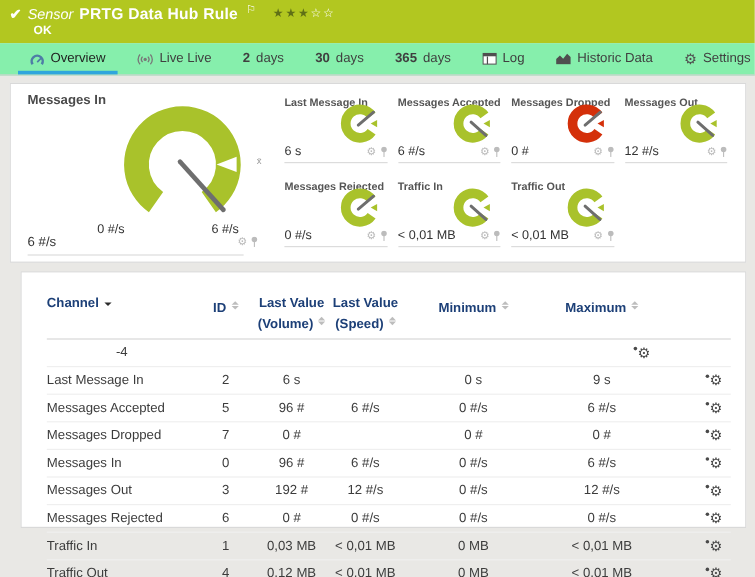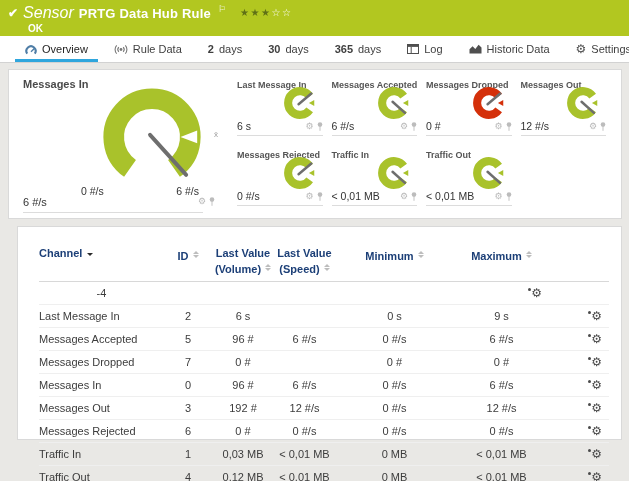--- a/index.html
+++ b/index.html
@@ -7,30 +7,30 @@
     width:629px;height:481px;overflow:hidden;
     background:#e9e8e5;
     font-family:"Liberation Sans",sans-serif;
   }
   .page{width:629px;height:481px;position:relative;}
 
   
   .banner{height:36px;background:#b2c720;color:#fff;}
   .banner-line1{display:flex;align-items:center;gap:5px;padding:4px 0 0 8px;}
   .check{font-size:12px;font-weight:bold;line-height:1;}
-  .kind{font-style:italic;font-size:16px;}
+  .kind{font-style:italic;font-size:12px;}
   .title{font-weight:bold;font-size:13px;letter-spacing:.2px;}
   .flag{font-size:9px;position:relative;top:-4px;margin-left:2px;cursor:pointer;}
   .stars{margin-left:9px;font-size:10px;letter-spacing:1.5px;cursor:pointer;line-height:1;}
   .star.filled{color:#5f7016;}
   .star.empty{color:#ffffff;}
   .banner-status{font-size:10px;font-weight:bold;padding-left:28px;margin-top:1px;}
 
   
-  .tabs{height:27px;background:#ffffff;border-bottom:1px solid #d2d2d2;
+  .tabs{height:27px;background:#86efac;border-bottom:1px solid #d2d2d2;
         display:flex;align-items:stretch;padding-left:12px;box-sizing:border-box;}
   .tab{display:flex;align-items:center;gap:5px;padding:0 13px;font-size:11px;
        color:#3f3f3f;cursor:pointer;position:relative;white-space:nowrap;}
   .tab.active{color:#1f1f1f;}
   .tab.active::after{content:"";position:absolute;left:3px;right:3px;bottom:0;height:3px;background:#2fa6dd;}
   .tab .num{font-weight:bold;}
   .tab-icon{display:inline-flex;align-items:center;}
   .tab-icon svg{display:block;}
 
   
@@ -114,21 +114,21 @@
       <div class="tab ">
        <span class="tab-icon">
           <svg width="14" height="11" viewBox="0 0 14 11">
             <circle cx="7" cy="5.5" r="1.4" fill="#787878"></circle>
             <path d="M4.8 3.2A3.4 3.4 0 0 0 4.8 7.8" fill="none" stroke="#787878" stroke-width="1.1"></path>
             <path d="M2.7 1.4A6 6 0 0 0 2.7 9.6" fill="none" stroke="#787878" stroke-width="1.1"></path>
             <path d="M9.2 3.2A3.4 3.4 0 0 1 9.2 7.8" fill="none" stroke="#787878" stroke-width="1.1"></path>
             <path d="M11.3 1.4A6 6 0 0 1 11.3 9.6" fill="none" stroke="#787878" stroke-width="1.1"></path>
           </svg>
         </span>
-        <span>Rule Data</span>
+        <span>Live Live</span>
      </div>
       <div class="tab ">
        <span class="num">2</span>
         <span>days</span>
      </div>
       <div class="tab ">
        <span class="num">30</span>
         <span>days</span>
      </div>
       <div class="tab ">

